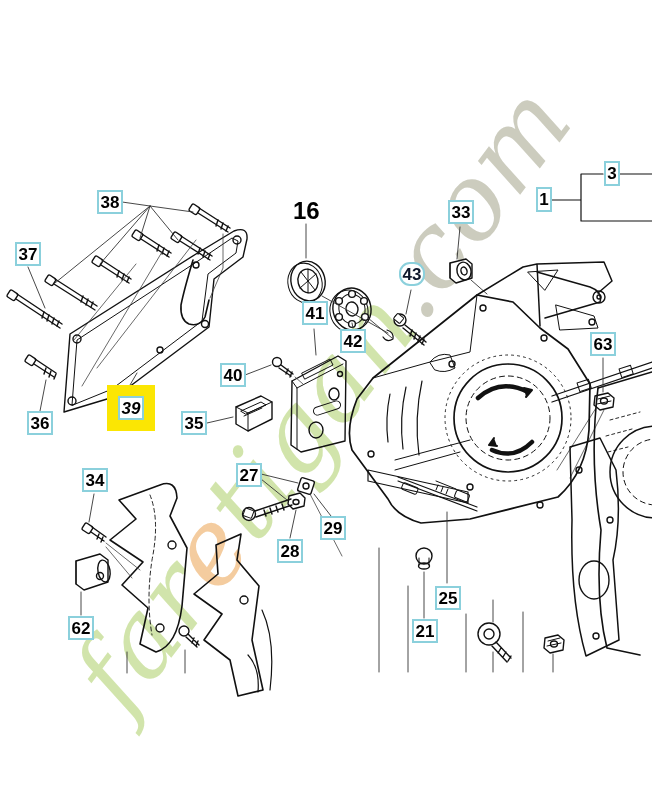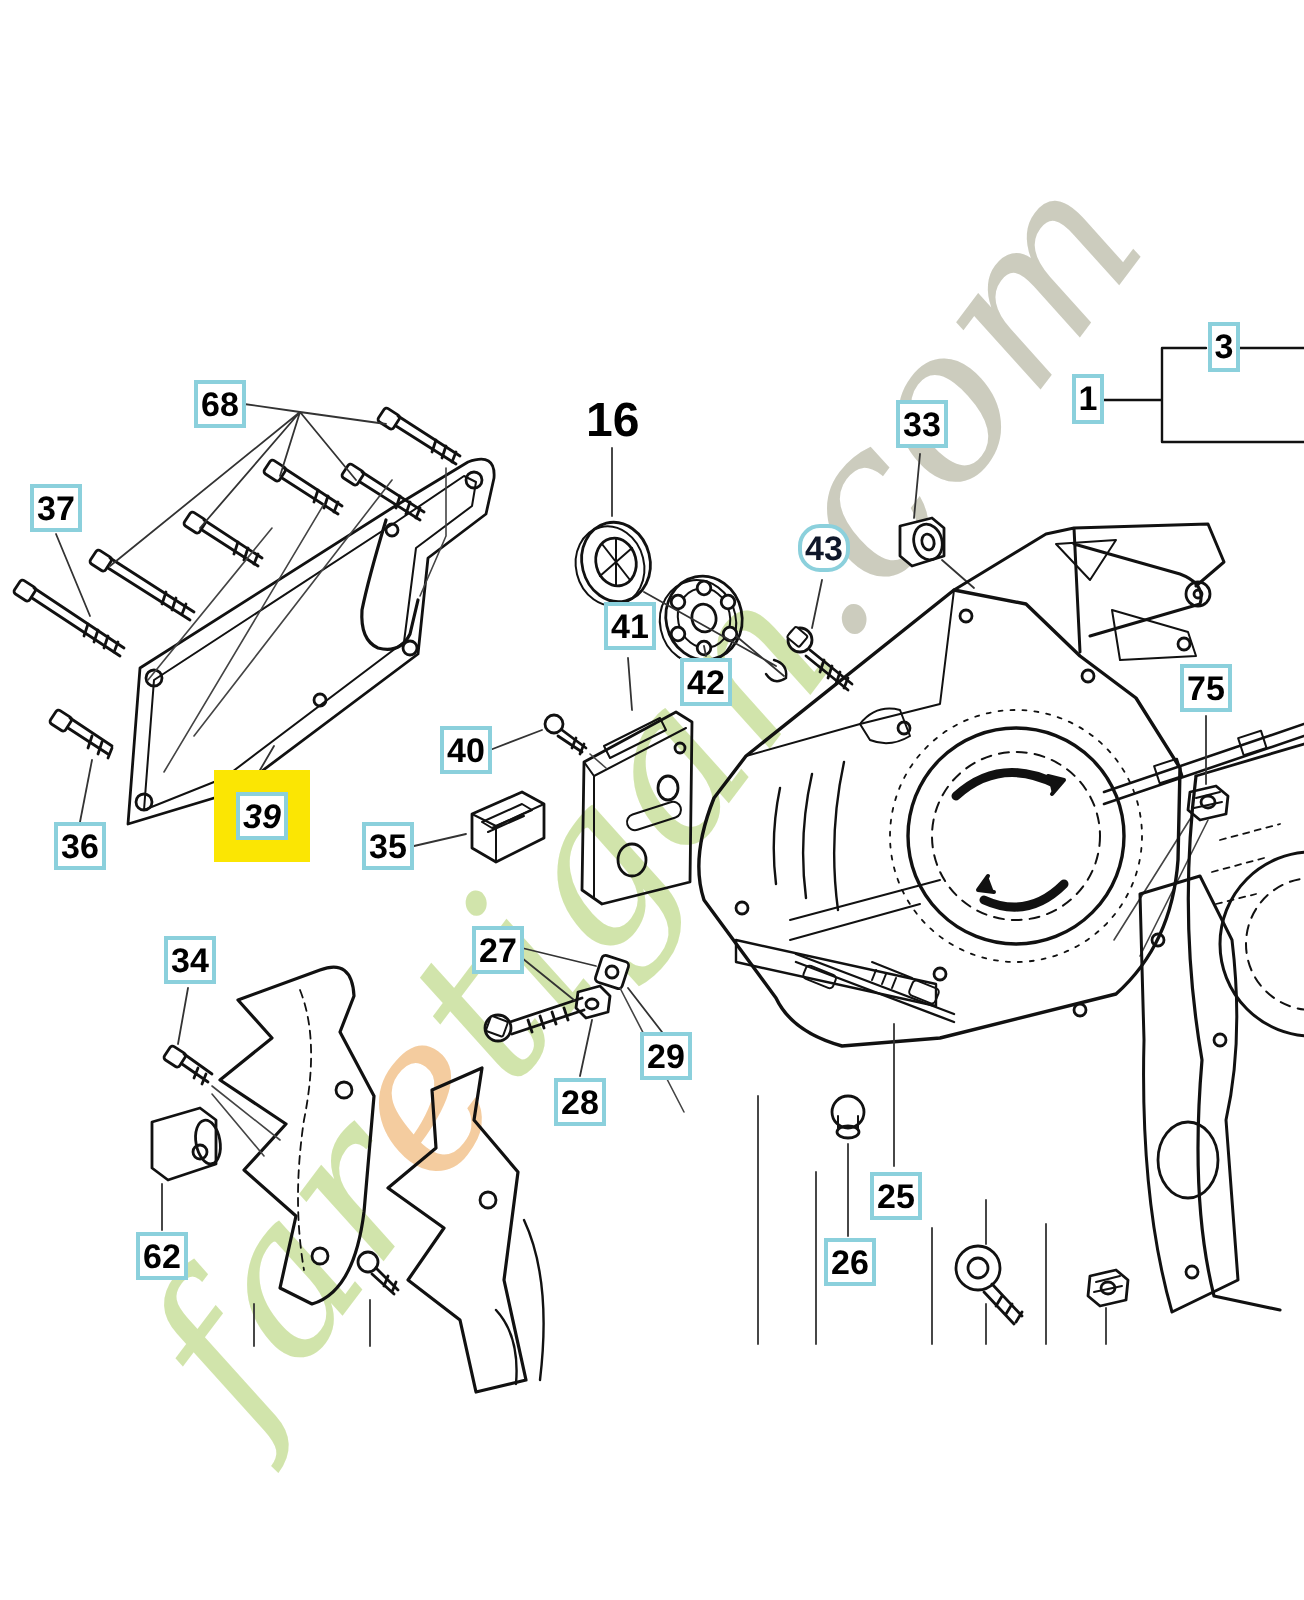--- a/index.html
+++ b/index.html
@@ -284,35 +284,35 @@
         <path d="M261,474 L298,483 M261,479 L287,500"></path>
         <path d="M290,538 L296,510"></path>
         <path d="M331,516 L314,494"></path>
         <path d="M447,583 L447,512"></path>
         <path d="M424,618 L424,572"></path>
         <path d="M379,548 L379,672 M408,586 L408,672 M466,614 L466,672 M493,600 L493,622 M493,652 L493,672 M523,612 L523,672 M553,654 L553,672 M127,652 L127,673 M185,650 L185,673"></path>
       </g>
     </g>
   </svg>
 
-  <div class="part-label" style="left:97px;top:190px">68</div>
+  <div class="part-label" style="left:97px;top:190px">38</div>
   <div class="part-label" style="left:15px;top:242px">37</div>
   <div class="part-label plain" style="left:292px;top:199px">16</div>
   <div class="part-label" style="left:448px;top:200px">33</div>
   <div class="part-label narrow" style="left:536px;top:187px">1</div>
   <div class="part-label narrow" style="left:604px;top:161px">3</div>
   <div class="part-label olive" style="left:399px;top:262px">43</div>
   <div class="part-label" style="left:302px;top:301px">41</div>
   <div class="part-label" style="left:340px;top:329px">42</div>
-  <div class="part-label" style="left:590px;top:332px">75</div>
+  <div class="part-label" style="left:590px;top:332px">63</div>
   <div class="part-label" style="left:220px;top:363px">40</div>
   <div class="part-label" style="left:181px;top:411px">35</div>
   <div class="part-label" style="left:27px;top:411px">36</div>
   <div class="part-label highlight" style="left:118px;top:396px">39</div>
   <div class="part-label" style="left:82px;top:468px">34</div>
   <div class="part-label" style="left:236px;top:463px">27</div>
   <div class="part-label" style="left:320px;top:516px">29</div>
   <div class="part-label" style="left:277px;top:539px">28</div>
   <div class="part-label" style="left:68px;top:616px">62</div>
   <div class="part-label" style="left:435px;top:586px">25</div>
-  <div class="part-label" style="left:412px;top:619px">26</div>
+  <div class="part-label" style="left:412px;top:619px">21</div>
 
 </div>
 
 </body></html>

